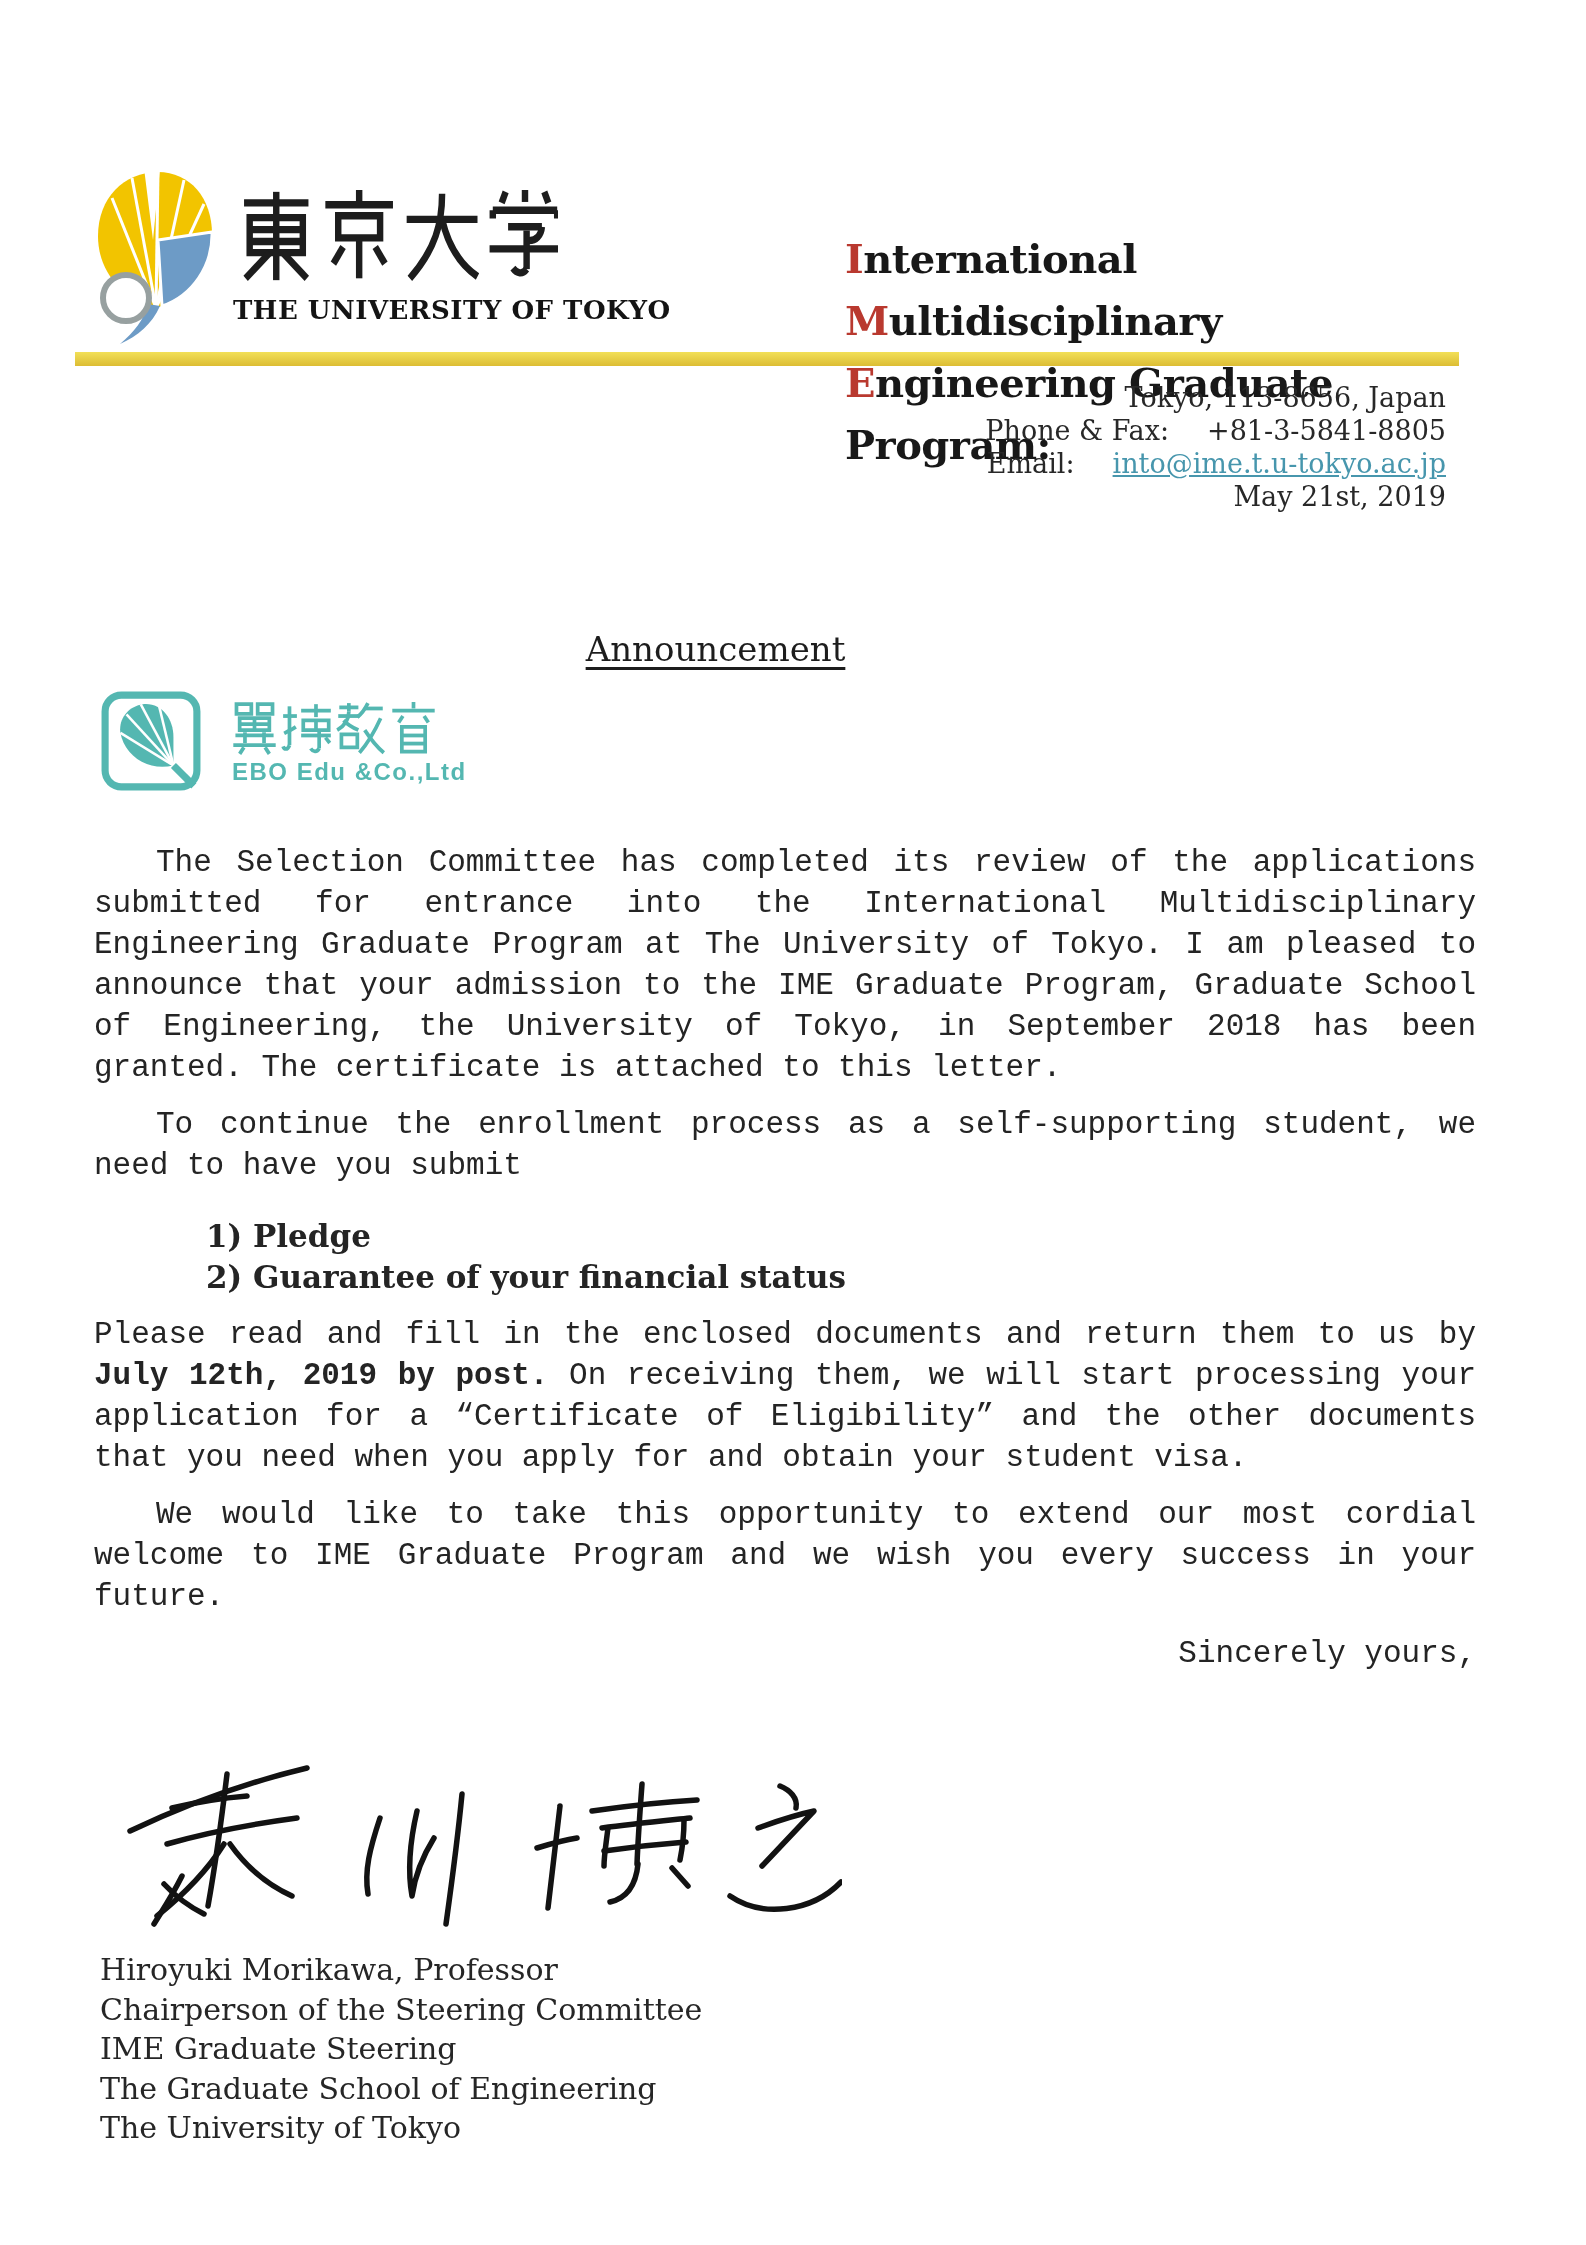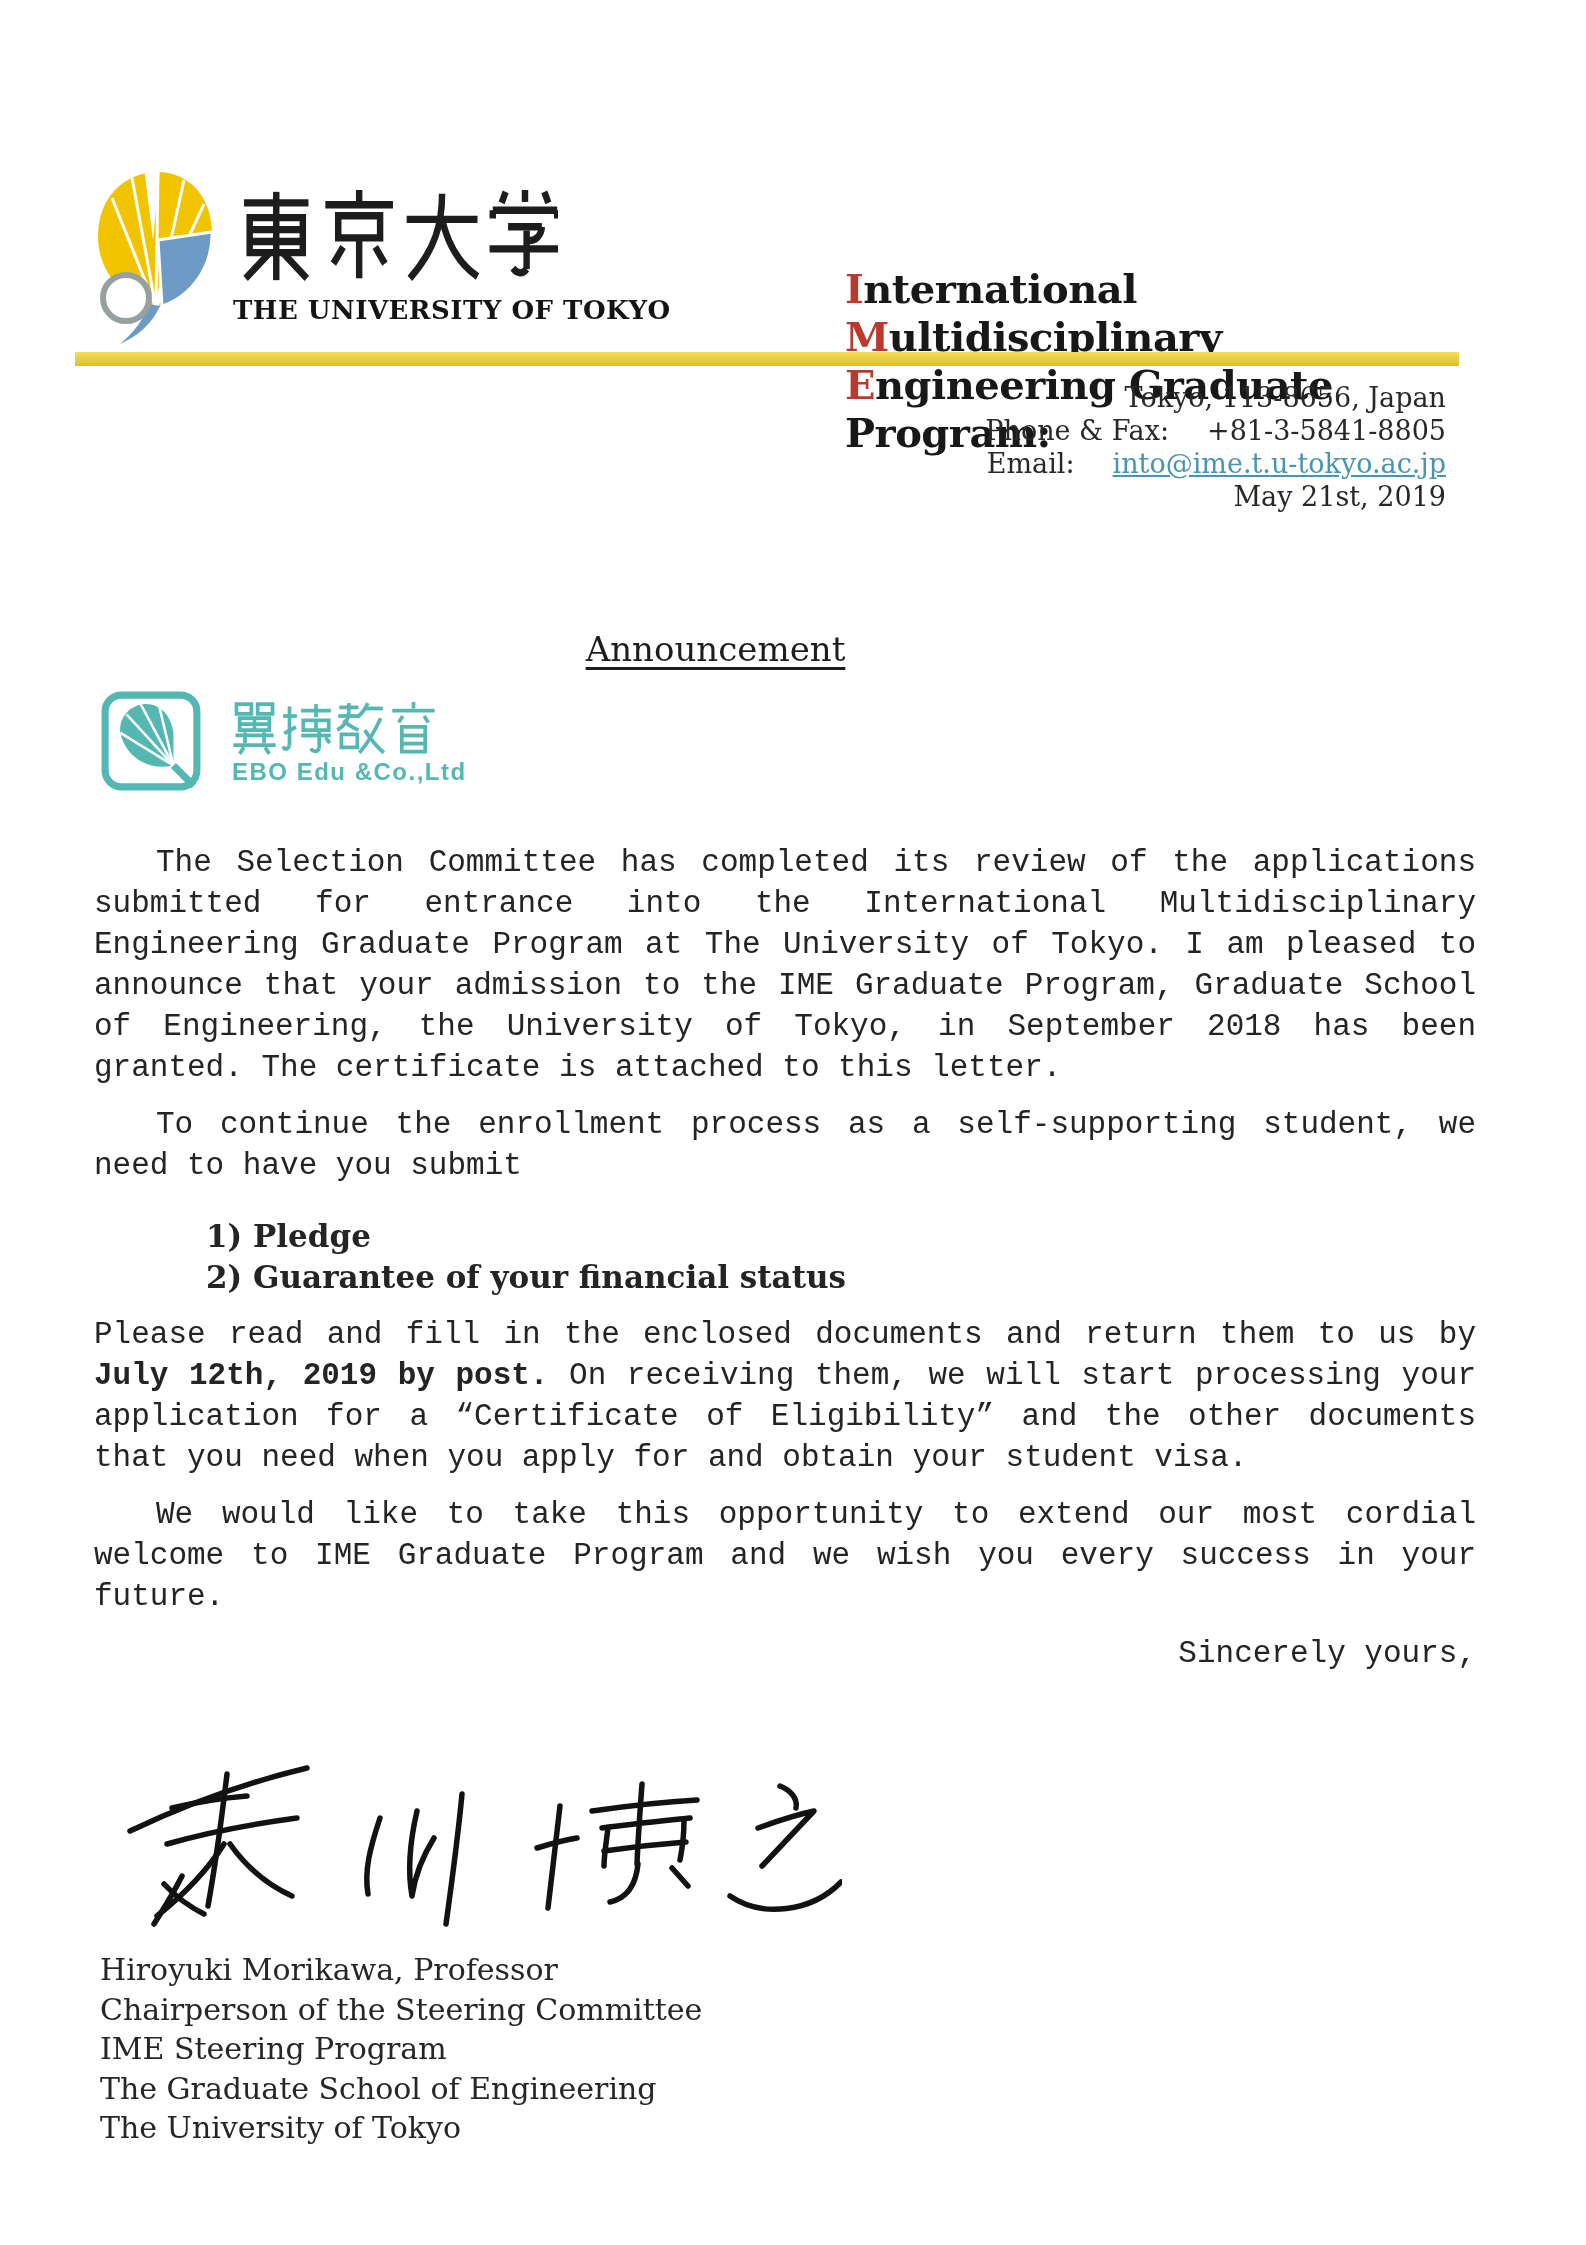--- a/index.html
+++ b/index.html
@@ -5,21 +5,21 @@
   html,body{margin:0;padding:0;background:#ffffff;}
   .page{position:relative;width:1586px;height:2245px;background:#ffffff;overflow:hidden;
         font-family:"DejaVu Serif","Liberation Serif",serif;color:#232323;}
 
   
   .utokyo-logo{position:absolute;left:86px;top:158px;width:134px;height:192px;}
   .jp-logotype{position:absolute;left:236px;top:190px;width:322px;height:92px;}
   .en-logotype{position:absolute;left:233px;top:295px;font-weight:bold;font-size:26px;
                letter-spacing:.5px;color:#141414;white-space:nowrap;}
   .program-title{position:absolute;left:845px;top:228px;width:615px;
-                 font-weight:bold;font-size:40px;line-height:48px;color:#181818;letter-spacing:-.5px;margin-top:37px;}
+                 font-weight:bold;font-size:40px;line-height:62px;color:#181818;letter-spacing:-.5px;}
   .program-title .red{color:#b9392f;}
   .yellow-bar{position:absolute;left:75px;top:352px;width:1384px;height:14px;
               background:linear-gradient(to bottom,#f2e058,#dcbd34);}
 
   .address{position:absolute;right:140px;top:381px;text-align:right;font-size:27px;
            line-height:33px;color:#282828;white-space:nowrap;}
   .address .gap{display:inline-block;width:38px;}
   .email-link{color:#4796ad;text-decoration:underline;text-decoration-color:#4796ad;cursor:pointer;}
 
   
@@ -239,18 +239,18 @@
       <path d="M560,112 L576,130"></path>
       <path d="M668,30 C678,34 686,42 684,52"></path>
       <path d="M646,72 C668,64 688,58 702,55 L650,110"></path>
       <path d="M618,140 C650,162 700,156 729,126"></path>
     </g>
   </svg>
 
   <div class="sig-block">
     <div>Hiroyuki Morikawa, Professor</div>
     <div>Chairperson of the Steering Committee</div>
-    <div>IME Steering Program</div>
+    <div>IME Graduate Steering</div>
     <div>The Graduate School of Engineering</div>
     <div>The University of Tokyo</div>
   </div>
 
 </div>
 
 </body></html>

